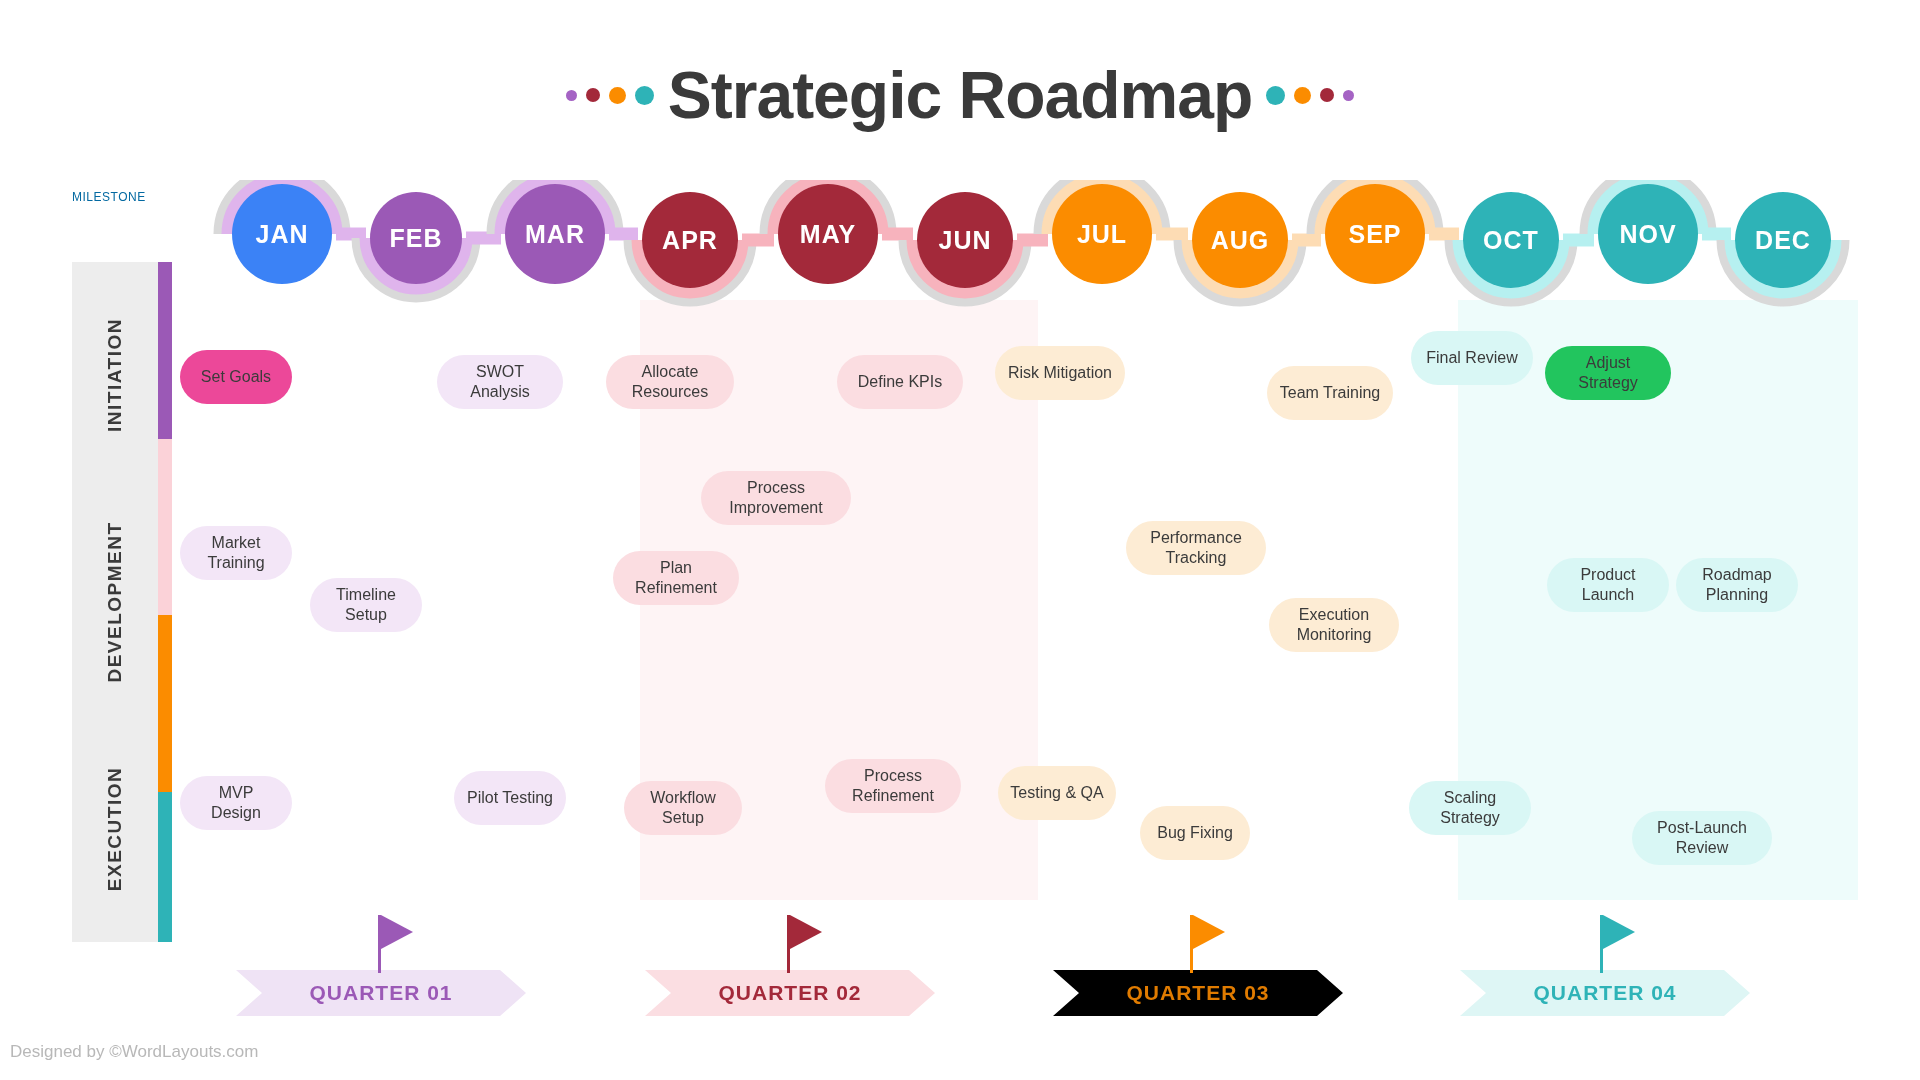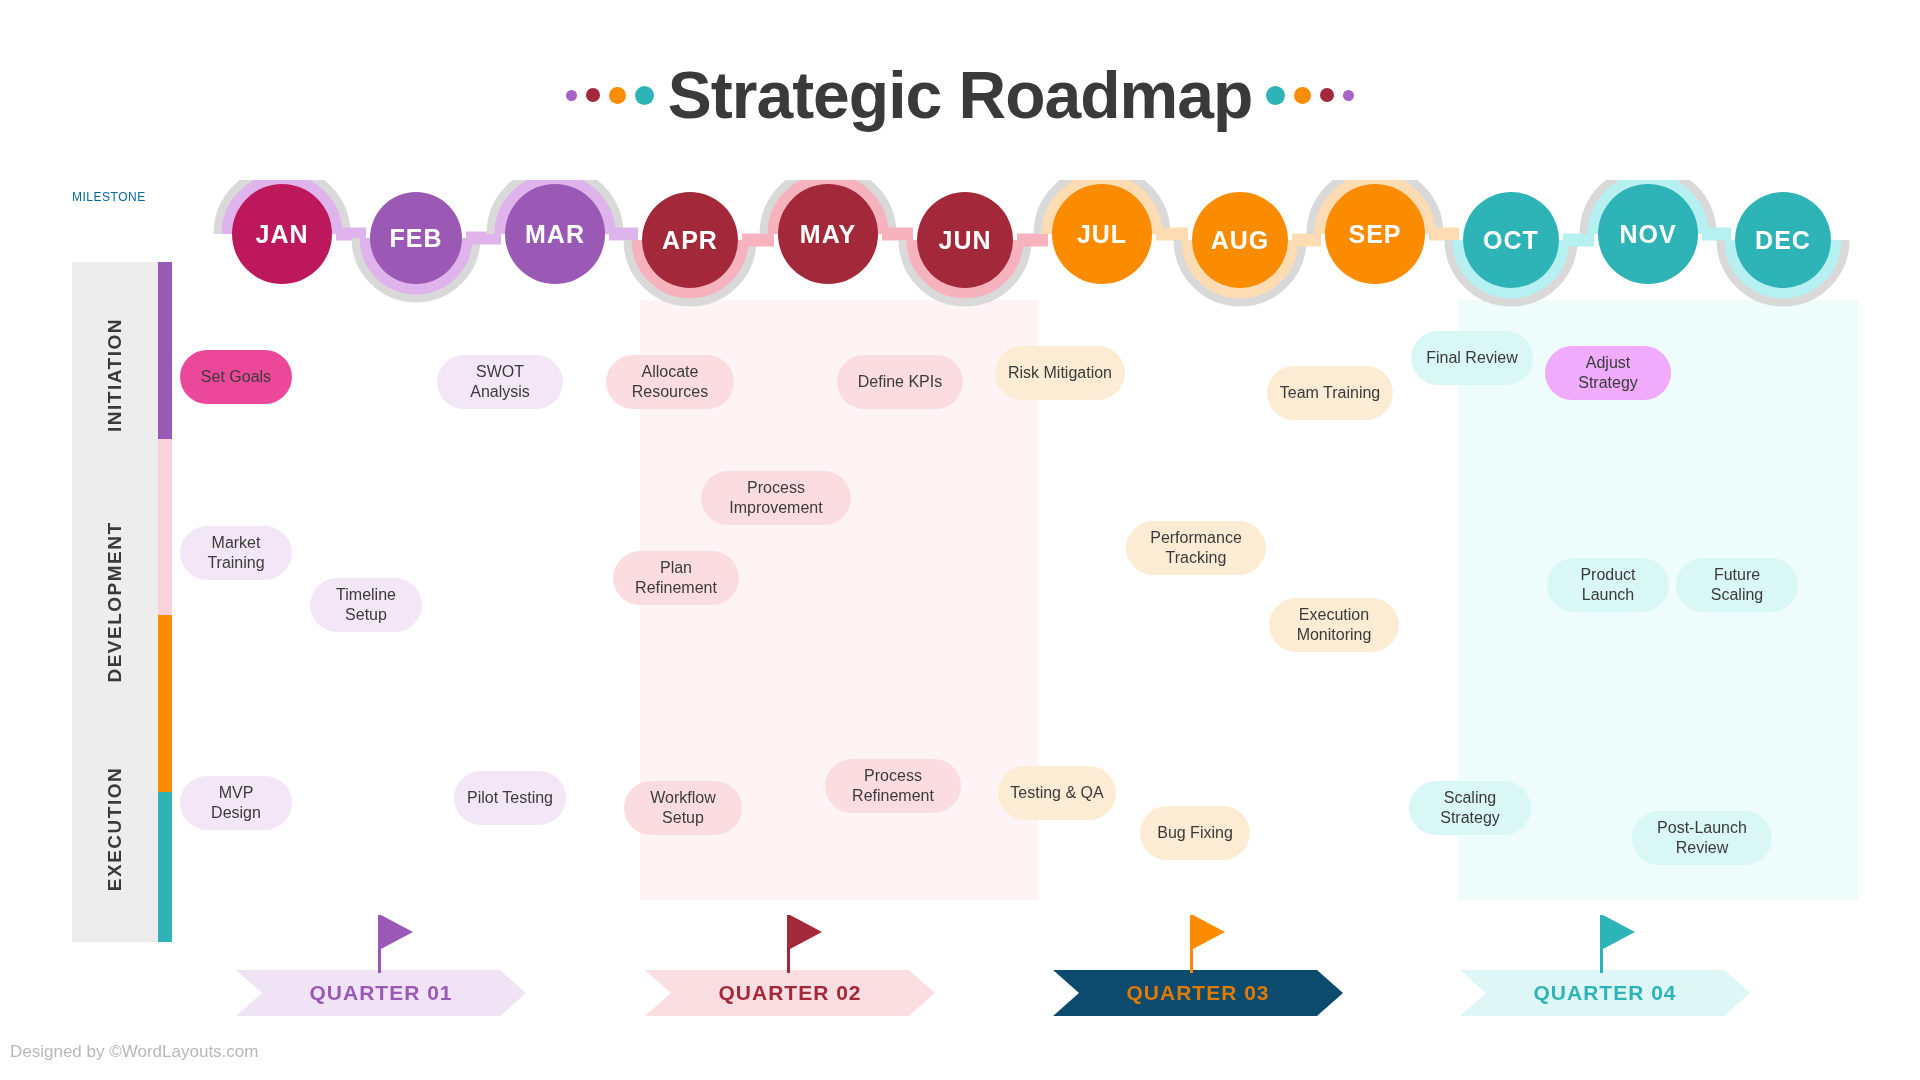--- a/index.html
+++ b/index.html
@@ -167,21 +167,21 @@
       <path d="M 1450 60 A 61 61 0 0 0 1572 60" fill="none" stroke="#d9d9d9" stroke-width="11"></path>
       <path d="M 1459 60 A 52 52 0 0 0 1563 60" fill="none" stroke="#b6f0f0" stroke-width="13"></path>
       <line x1="1563" y1="60" x2="1594" y2="60" stroke="#b6f0f0" stroke-width="13"></line>
       <path d="M 1585 54 A 63 63 0 0 1 1711 54" fill="none" stroke="#d9d9d9" stroke-width="11"></path>
       <path d="M 1594 54 A 54 54 0 0 1 1702 54" fill="none" stroke="#b6f0f0" stroke-width="13"></path>
       <line x1="1702" y1="54" x2="1731" y2="54" stroke="#b6f0f0" stroke-width="13"></line>
       <path d="M 1722 60 A 61 61 0 0 0 1844 60" fill="none" stroke="#d9d9d9" stroke-width="11"></path>
       <path d="M 1731 60 A 52 52 0 0 0 1835 60" fill="none" stroke="#b6f0f0" stroke-width="13"></path>
     </svg>
   <div id="month-circles">
-      <div class="month-circle" style="left: 232px; top: 4px; width: 100px; height: 100px; background: #be185d;">
+      <div class="month-circle" style="left: 232px; top: 4px; width: 100px; height: 100px; background: #3b82f6;">
         <span>JAN</span>
       </div>
       <div class="month-circle" style="left: 370px; top: 12px; width: 92px; height: 92px; background: rgb(155, 89, 182);">
         <span>FEB</span>
       </div>
       <div class="month-circle" style="left: 505px; top: 4px; width: 100px; height: 100px; background: rgb(155, 89, 182);">
         <span>MAR</span>
       </div>
       <div class="month-circle" style="left: 642px; top: 12px; width: 96px; height: 96px; background: rgb(163, 41, 58);">
         <span>APR</span>
@@ -228,21 +228,21 @@
     </div>
     <div class="task-pill" style="left: 995px; top: 346px; width: 130px; height: 54px; background: rgb(253, 236, 212);">
       <span>Risk Mitigation</span>
     </div>
     <div class="task-pill" style="left: 1267px; top: 366px; width: 126px; height: 54px; background: rgb(253, 236, 212);">
       <span>Team Training</span>
     </div>
     <div class="task-pill" style="left: 1411px; top: 331px; width: 122px; height: 54px; background: rgb(217, 247, 245);">
       <span>Final Review</span>
     </div>
-    <div class="task-pill" style="left: 1545px; top: 346px; width: 126px; height: 54px; background: #f0abfc;">
+    <div class="task-pill" style="left: 1545px; top: 346px; width: 126px; height: 54px; background: #22c55e;">
       <span>Adjust Strategy</span>
     </div>
     <div class="task-pill" style="left: 180px; top: 526px; width: 112px; height: 54px; background: rgb(243, 230, 247);">
       <span>Market Training</span>
     </div>
     <div class="task-pill" style="left: 310px; top: 578px; width: 112px; height: 54px; background: rgb(243, 230, 247);">
       <span>Timeline Setup</span>
     </div>
     <div class="task-pill" style="left: 701px; top: 471px; width: 150px; height: 54px; background: rgb(251, 221, 225);">
       <span>Process Improvement</span>
@@ -253,21 +253,21 @@
     <div class="task-pill" style="left: 1126px; top: 521px; width: 140px; height: 54px; background: rgb(253, 236, 212);">
       <span>Performance Tracking</span>
     </div>
     <div class="task-pill" style="left: 1269px; top: 598px; width: 130px; height: 54px; background: rgb(253, 236, 212);">
       <span>Execution Monitoring</span>
     </div>
     <div class="task-pill" style="left: 1547px; top: 558px; width: 122px; height: 54px; background: rgb(217, 247, 245);">
       <span>Product Launch</span>
     </div>
     <div class="task-pill" style="left: 1676px; top: 558px; width: 122px; height: 54px; background: rgb(217, 247, 245);">
-      <span>Future Scaling</span>
+      <span>Roadmap Planning</span>
     </div>
     <div class="task-pill" style="left: 180px; top: 776px; width: 112px; height: 54px; background: rgb(243, 230, 247);">
       <span>MVP Design</span>
     </div>
     <div class="task-pill" style="left: 454px; top: 771px; width: 112px; height: 54px; background: rgb(243, 230, 247);">
       <span>Pilot Testing</span>
     </div>
     <div class="task-pill" style="left: 624px; top: 781px; width: 118px; height: 54px; background: rgb(251, 221, 225);">
       <span>Workflow Setup</span>
     </div>
@@ -301,21 +301,21 @@
     <div class="q-banner" style="left: 645px; top: 970px; width: 290px;">
       <div class="shape" style="background: rgb(251, 222, 226);">
         <div class="label" style="color: rgb(163, 41, 58);">QUARTER 02</div>
       </div>
     </div>
     <div class="q-flag" style="left: 787px; top: 915px; height: 58px;">
       <div class="pole" style="background: rgb(163, 41, 58);"></div>
       <div class="pennant" style="background: rgb(163, 41, 58);"></div>
     </div>
     <div class="q-banner" style="left: 1053px; top: 970px; width: 290px;">
-      <div class="shape" style="background: #0c4a6e;">
+      <div class="shape" style="background: #000000;">
         <div class="label" style="color: rgb(224, 123, 0);">QUARTER 03</div>
       </div>
     </div>
     <div class="q-flag" style="left: 1190px; top: 915px; height: 58px;">
       <div class="pole" style="background: rgb(251, 140, 0);"></div>
       <div class="pennant" style="background: rgb(251, 140, 0);"></div>
     </div>
     <div class="q-banner" style="left: 1460px; top: 970px; width: 290px;">
       <div class="shape" style="background: rgb(222, 246, 245);">
         <div class="label" style="color: rgb(46, 179, 183);">QUARTER 04</div>

